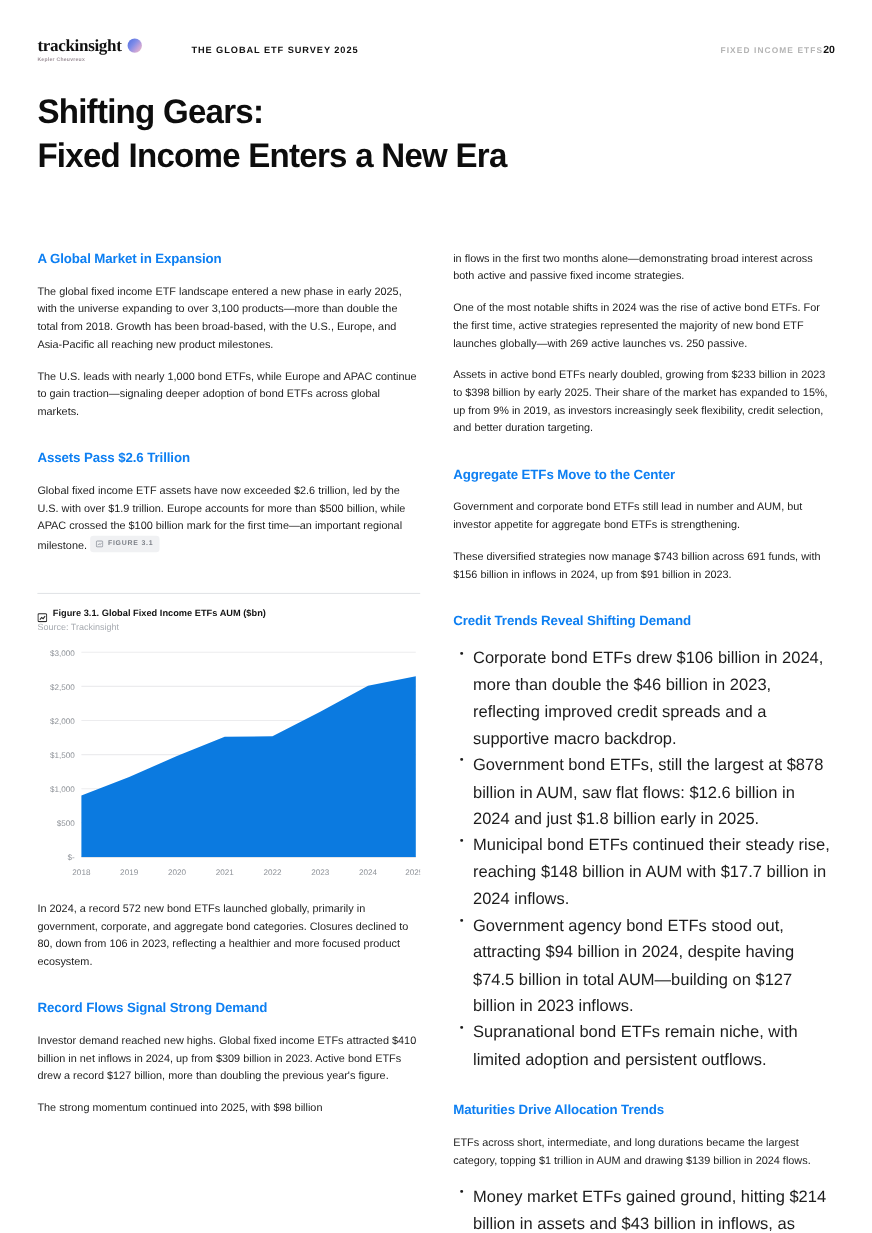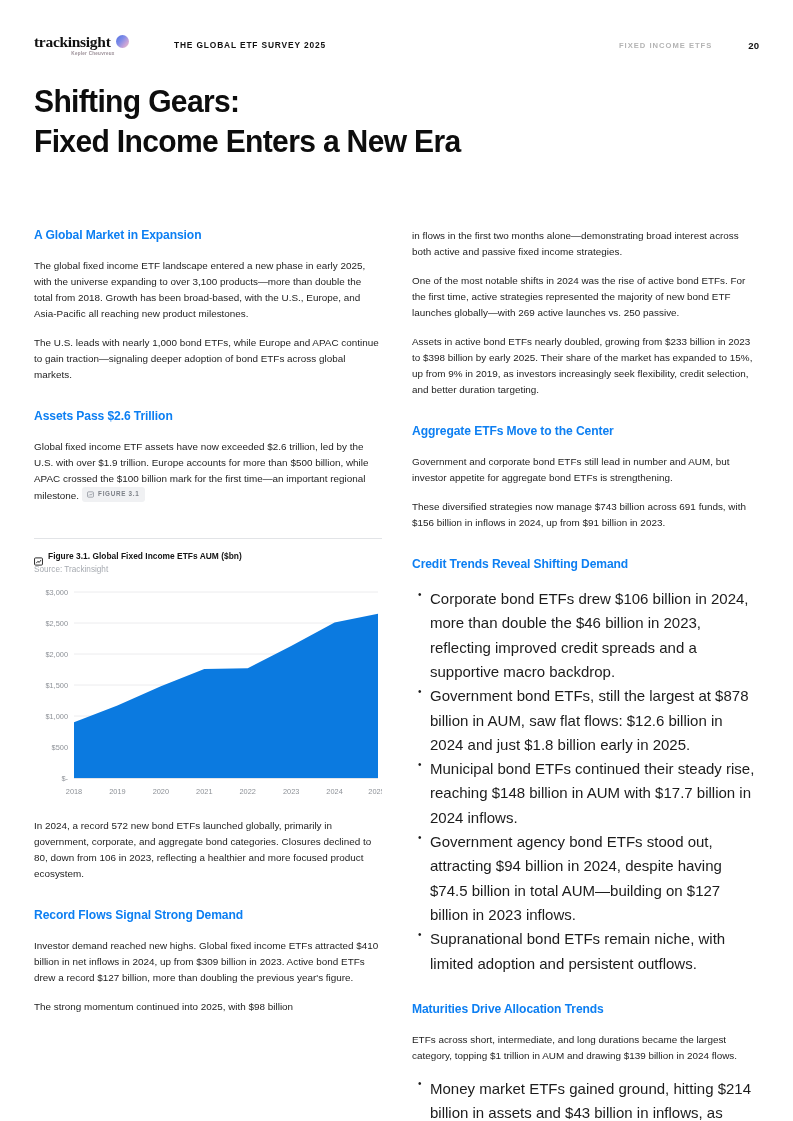--- a/index.html
+++ b/index.html
@@ -25,21 +25,20 @@
     top: 30px; left: 34px; right: 34px;
     height: 30px;
     display: flex;
     align-items: center;
   }
   .brand {
     display: flex;
     flex-direction: column;
     justify-content: center;
     width: 118px;
-    text-align: center;
   }
   .brand-row { display: flex; align-items: center; gap: 5px; }
   .brand-word {
     font-family: "Liberation Serif", serif;
     font-weight: 700;
     font-size: 15.5px;
     letter-spacing: -0.3px;
     color: #111111;
     line-height: 1;
   }
@@ -61,21 +60,20 @@
     font-size: 8.4px;
     font-weight: 700;
     letter-spacing: 0.85px;
     color: #111111;
     margin-left: 22px;
   }
   .header-right {
     margin-left: auto;
     display: flex;
     align-items: center;
-    gap: 36px;
   }
   .header-section {
     font-size: 7.6px;
     font-weight: 700;
     letter-spacing: 1.0px;
     color: #b4b4b4;
   }
   .header-page {
     font-size: 9.6px;
     font-weight: 700;

